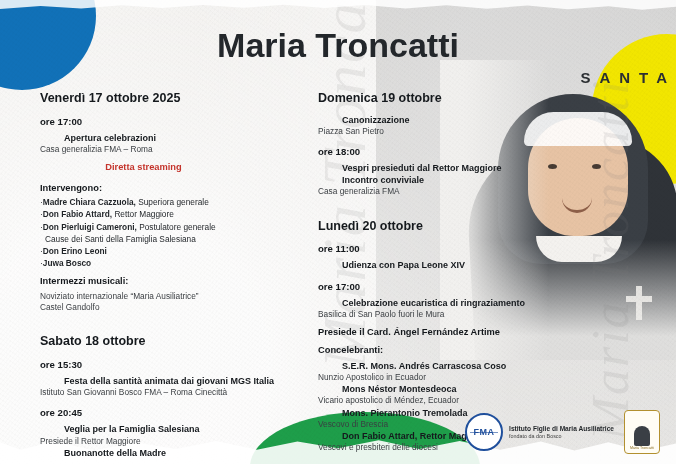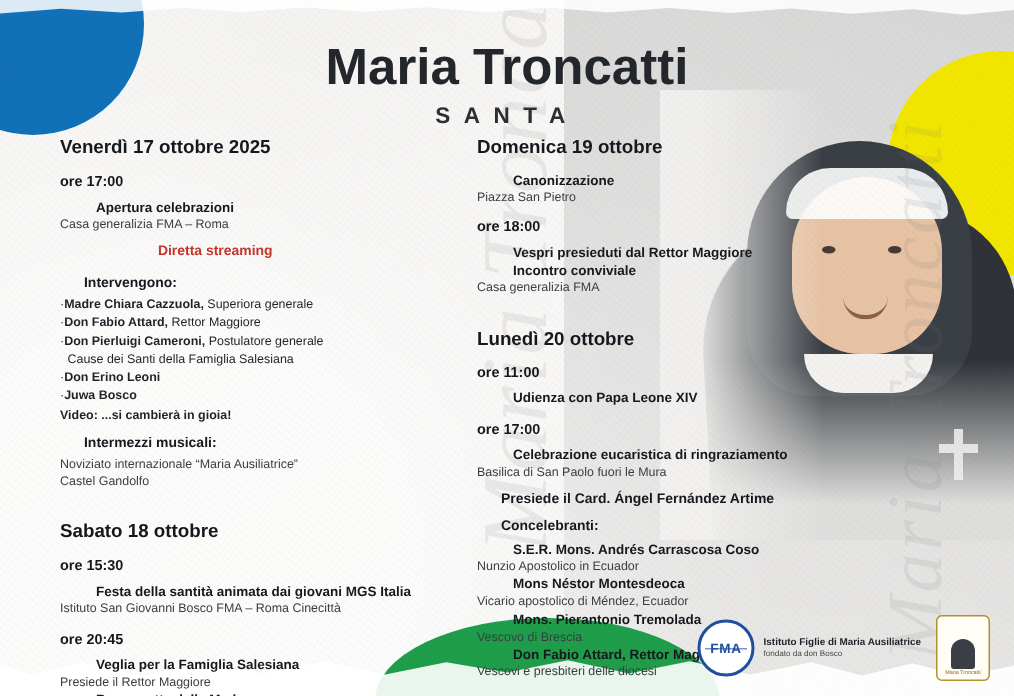--- a/index.html
+++ b/index.html
@@ -98,41 +98,41 @@
   .content { position:absolute; inset:0; }
 
   .title {
     position:absolute; left:0; right:0; top:26px; text-align:center;
   }
   .title .main {
     font-family:"Liberation Sans", sans-serif;
     font-weight:bold; font-size:34px; letter-spacing:0px; color:#23272b;
   }
   .title .santa {
-    margin-top:4px; font-size:15px; letter-spacing:9px; color:#2b2f33; font-weight:bold;
+    margin-top:4px; font-size:15px; letter-spacing:9px; color:#2b2f33; font-weight:bold;text-align:right;
   }
 
   .col { position:absolute; font-size:8.4px; color:#1f2327; line-height:1.35; }
   .col-left { left:40px; top:90px; width:265px; }
   .col-right { left:318px; top:90px; width:250px; }
 
   .day {
     font-weight:bold; font-size:12.5px; color:#15191d; margin:0 0 7px 0;
   }
   .day.second { margin-top:20px; }
   .time {
     font-weight:bold; font-size:9.6px; color:#15191d; margin:9px 0 3px 0;
   }
   .evt-title { font-weight:bold; font-size:9px; color:#15191d;margin-left:24px; }
   .evt-sub { font-size:8.3px; color:#3a3e42; }
   .streaming {
     color:#c4342c; font-weight:bold; font-size:9.3px; text-align:center;
     margin:6px 0 8px 0; padding-right:58px;
   }
-  .section-label { font-weight:bold; font-size:9.3px; margin:6px 0 3px 16px; color:#15191d; }
+  .section-label { font-weight:bold; font-size:9.3px; margin:6px 0 3px 0; color:#15191d; }
   ul.plain { list-style:none; margin:0 0 2px 0; padding:0; }
   ul.plain li { font-size:8.3px; margin:0 0 1px 0; }
   ul.plain li .b { font-weight:bold; }
   .note { font-size:8.3px; }
   .note.bold { font-weight:bold; }
   .indent { padding-left:5px; }
 
   .footer-logos {
     position:absolute; right:16px; bottom:10px; display:flex; gap:10px;
   }
@@ -220,21 +220,20 @@
     <div class="section-label">Intervengono:</div>
     <ul class="plain">
       <li>·<span class="b">Madre Chiara Cazzuola,</span> <span>Superiora generale</span></li>
       <li>·<span class="b">Don Fabio Attard,</span> <span>Rettor Maggiore</span></li>
       <li>·<span class="b">Don Pierluigi Cameroni,</span> <span>Postulatore generale</span></li>
       <li class="indent"><span>Cause dei Santi della Famiglia Salesiana</span></li>
       <li>·<span class="b">Don Erino Leoni</span></li>
       <li>·<span class="b">Juwa Bosco</span></li>
     </ul>
 
-    <div class="note bold">Video: ...si cambierà in gioia!</div>
     <div class="section-label">Intermezzi musicali:</div>
     <div class="evt-sub">Noviziato internazionale “Maria Ausiliatrice”</div>
     <div class="evt-sub">Castel Gandolfo</div>
 
     <div class="day second">Sabato 18 ottobre</div>
 
     <div class="time">ore 15:30</div>
     <div class="evt-title">Festa della santità animata dai giovani MGS Italia</div>
     <div class="evt-sub">Istituto San Giovanni Bosco FMA – Roma Cinecittà</div>
 

